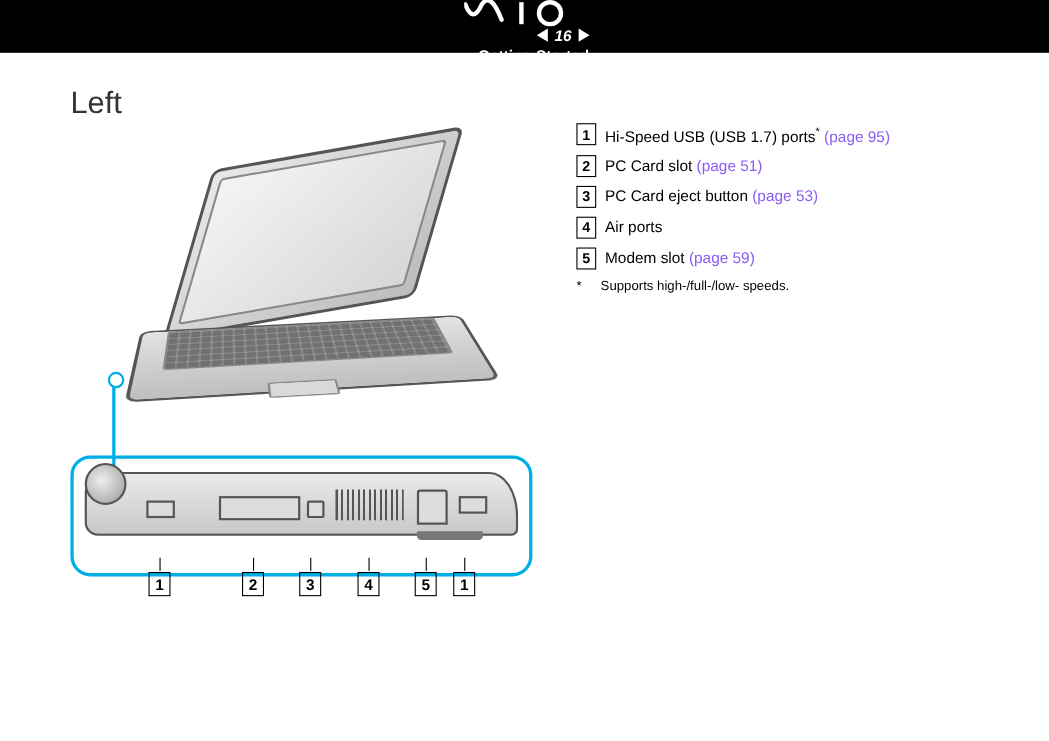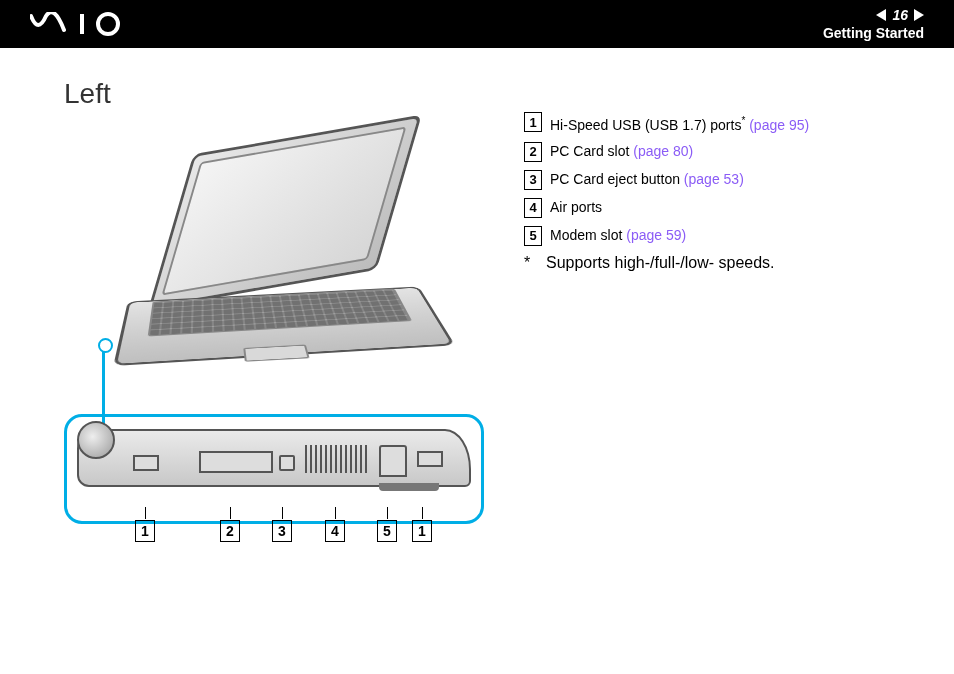--- a/index.html
+++ b/index.html
@@ -1,17 +1,17 @@
 <!DOCTYPE html>
 <html><head>
 <meta charset="utf-8">
 <style>
   html,body{margin:0;padding:0;font-family:Arial,Helvetica,sans-serif;background:#fff;color:#000;}
   .page{width:954px;height:674px;position:relative;}
-  .topbar{background:#000;height:48px;display:flex;align-items:center;justify-content:space-between;padding:0 30px;}
+  .topbar{background:#000;height:48px;display:flex;align-items:center;justify-content:space-between;padding:0 30px;flex-direction:column;}
   .logo{color:#fff;font-family:Arial,sans-serif;}
   .logo svg{display:block;}
   .top-right{color:#fff;text-align:right;font-size:13px;}
   .pager{display:flex;align-items:center;justify-content:flex-end;font-style:italic;font-weight:bold;gap:6px;}
   .arrow{width:0;height:0;border-top:6px solid transparent;border-bottom:6px solid transparent;}
   .arrow-left{border-right:10px solid #fff;}
   .arrow-right{border-left:10px solid #fff;}
   .pagenum{font-size:14px;}
   .section-name{font-weight:bold;font-size:14px;margin-top:2px;margin-left:16px;}
   .content{display:flex;padding:30px 40px 0 64px;}
@@ -50,21 +50,21 @@
   .callouts{position:absolute;left:0;right:0;bottom:-30px;height:44px;}
   .co{position:absolute;top:0;display:flex;flex-direction:column;align-items:center;}
   .co .tick{width:1px;height:12px;background:#000;}
   .co .box{border:1.5px solid #000;width:18px;height:20px;font-size:14px;font-weight:bold;display:flex;align-items:center;justify-content:center;margin-top:1px;font-family:Arial;}
   
   .item{display:flex;align-items:flex-start;margin-bottom:8px;font-size:14px;}
   .item .num{border:1.5px solid #000;width:16px;height:18px;font-size:13px;font-weight:bold;display:flex;align-items:center;justify-content:center;margin-right:8px;flex-shrink:0;}
   .item .txt{line-height:18px;}
   .link{color:#8b5cf6;}
   .sup{vertical-align:super;font-size:10px;}
-  .footnote{font-size:16px;margin-top:6px;color:#000;}
+  .footnote{font-size:12px;margin-top:6px;color:#000;}
   .footnote .ast{display:inline-block;width:22px;}
 </style>
 </head>
 <body>
 <div class="page">
 
 <div class="topbar">
   <div class="logo">
     <svg width="110" height="24" viewBox="0 0 110 24">
       <path d="M1 4 Q 8 22 16 4 Q 24 -8 34 18" stroke="#fff" stroke-width="4" fill="none" stroke-linecap="round"></path>
@@ -136,21 +136,21 @@
   </div>
 
   <div class="right-col">
     <div id="items">
           <div class="item">
             <div class="num">1</div>
             <div class="txt"><span>Hi-Speed USB (USB 1.7) ports</span><span class="sup">*</span>  <span class="link">(page 95)</span></div>
           </div>
           <div class="item">
             <div class="num">2</div>
-            <div class="txt"><span>PC Card slot </span> <span class="link">(page 80)</span></div>
+            <div class="txt"><span>PC Card slot </span> <span class="link">(page 51)</span></div>
           </div>
           <div class="item">
             <div class="num">3</div>
             <div class="txt"><span>PC Card eject button </span> <span class="link">(page 53)</span></div>
           </div>
           <div class="item">
             <div class="num">4</div>
             <div class="txt"><span>Air ports</span></div>
           </div>
           <div class="item">

